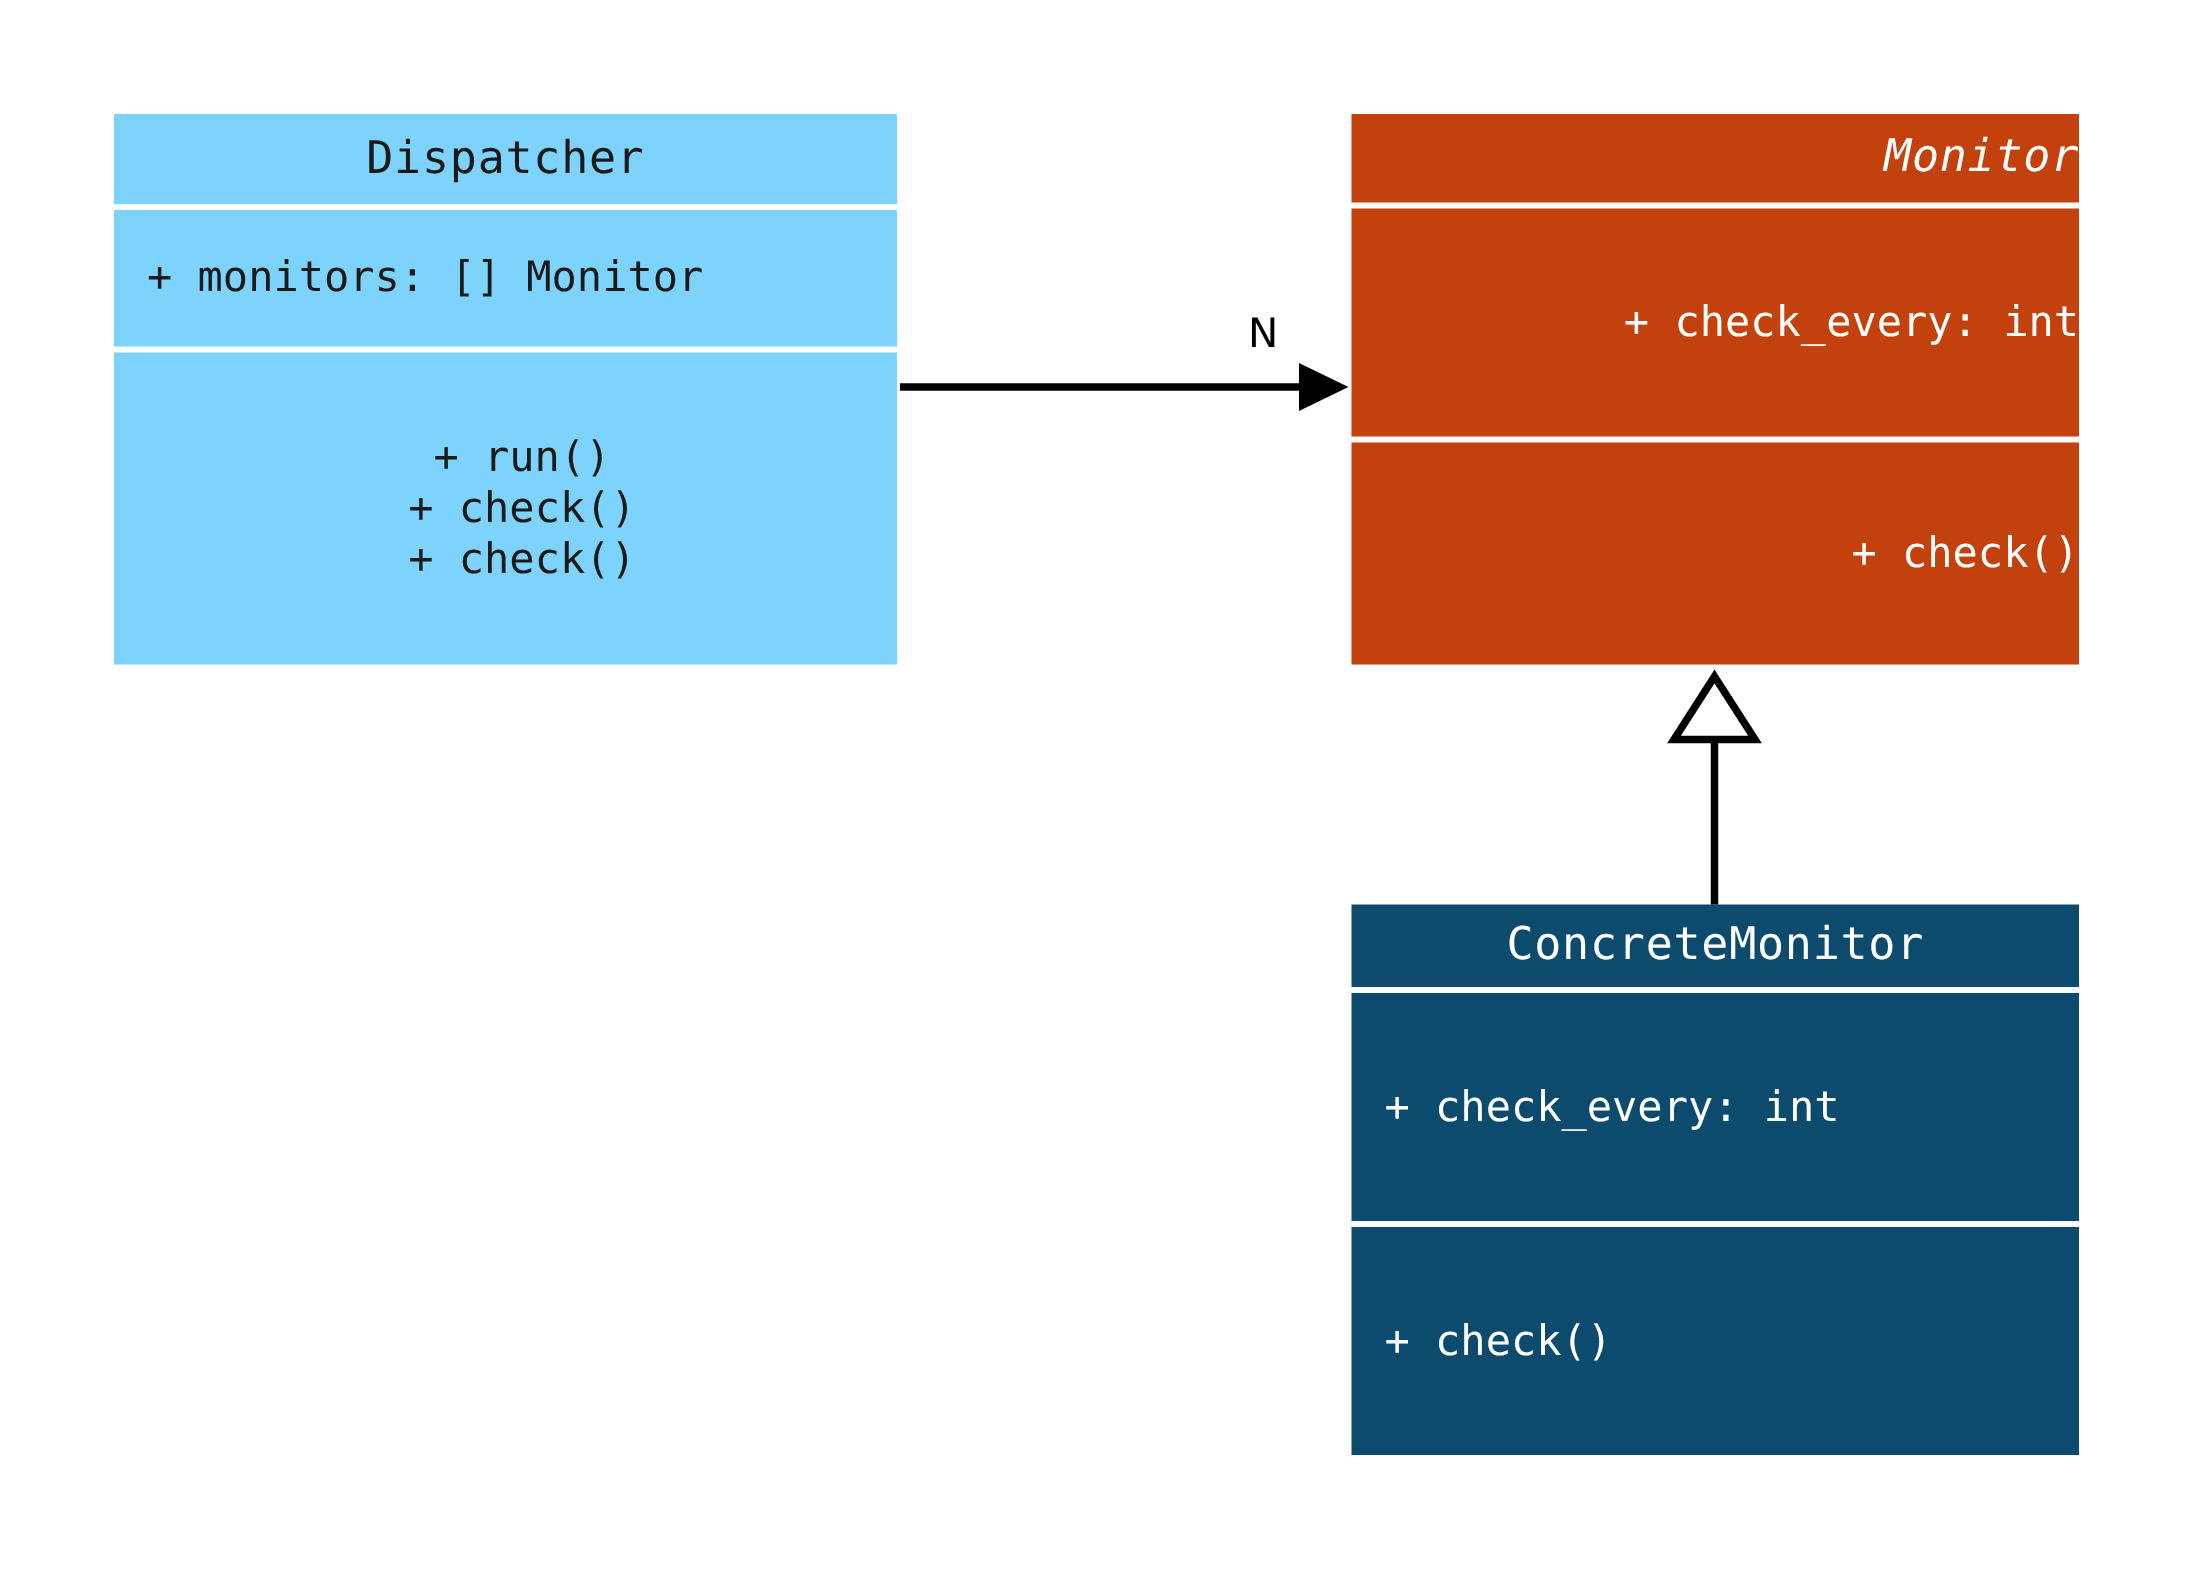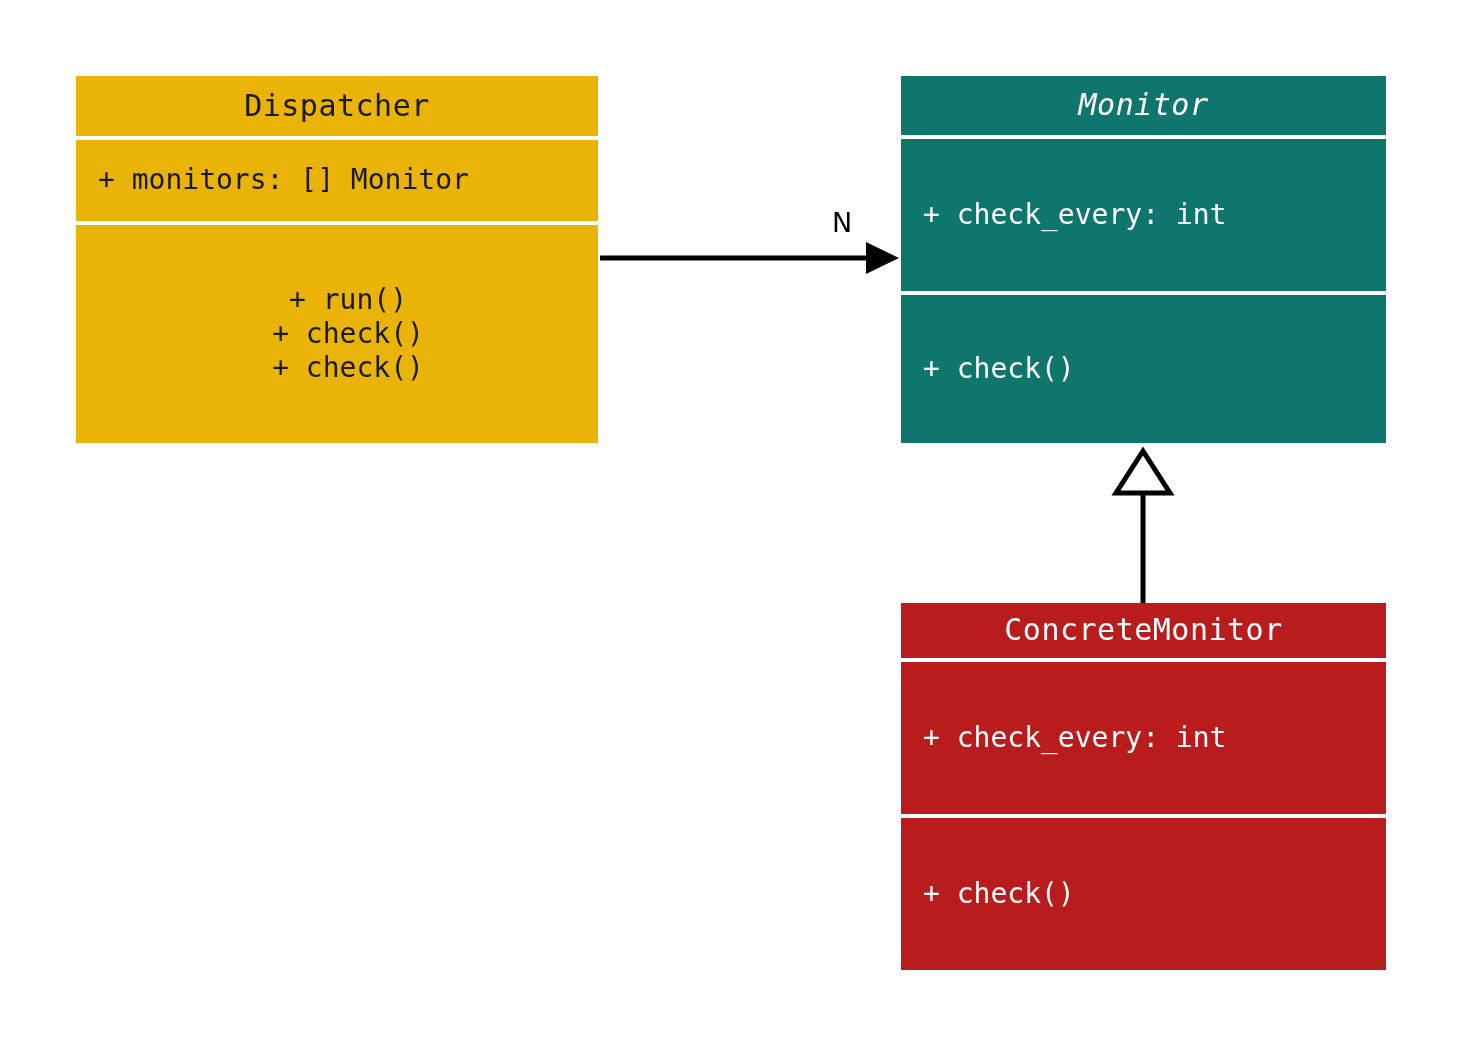--- a/index.html
+++ b/index.html
@@ -60,39 +60,39 @@
     white-space: pre;
     padding-left: 22px;
   }
 
   .member-list {
     display: flex;
     flex-direction: column;
   }
 
   
-  .theme-yellow .compartment { background: #eab308; }
+  .theme-yellow .compartment { background: #7dd3fc; }
   .theme-yellow .class-title,
   .theme-yellow .member { color: #1a1a1a; }
 
-  .theme-blue .compartment { background: #0f766e; }
+  .theme-blue .compartment { background: #c2410c; align-items: flex-end; }
   .theme-blue .class-title,
   .theme-blue .member { color: #ffffff; }
 
-  .theme-lightblue .compartment { background: #b91c1c; }
+  .theme-lightblue .compartment { background: #0c4a6e; }
   .theme-lightblue .class-title,
   .theme-lightblue .member { color: #ffffff; }
 
   
   #dispatcher-class {
     left: 76px;  top: 76px;
     width: 522px; height: 367px;
   }
   #dispatcher-class .title-row       { height: 60px; }
-  #dispatcher-class .attributes-row  { height: 81px; }
+  #dispatcher-class .attributes-row  { height: 91px; }
   #dispatcher-class .operations-row  { flex: 1 1 auto; text-align: center; }
 
   #monitor-class {
     left: 901px; top: 76px;
     width: 485px; height: 367px;
   }
   #monitor-class .title-row      { height: 59px; }
   #monitor-class .attributes-row { height: 152px; }
   #monitor-class .operations-row { flex: 1 1 auto; }
 

